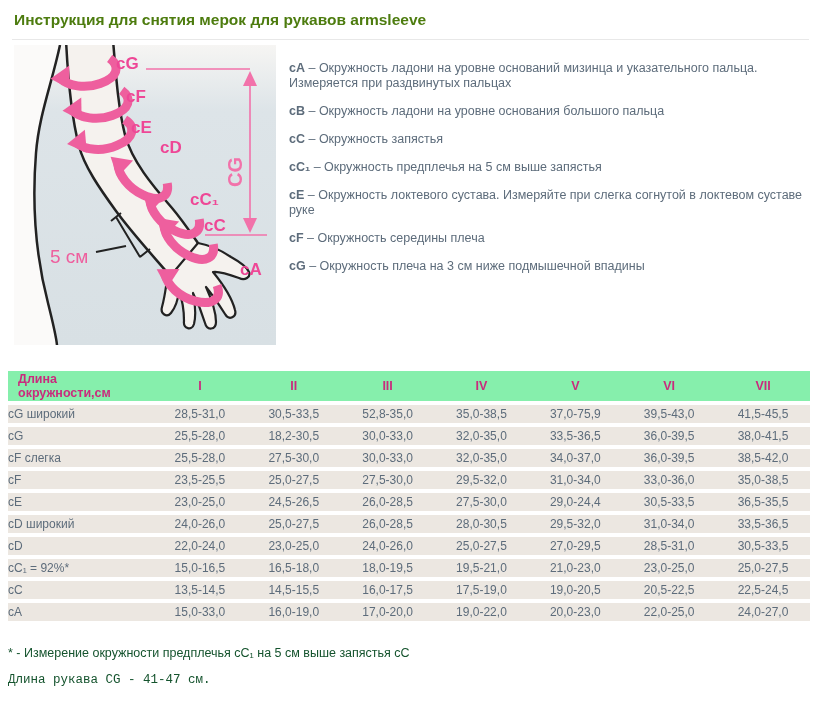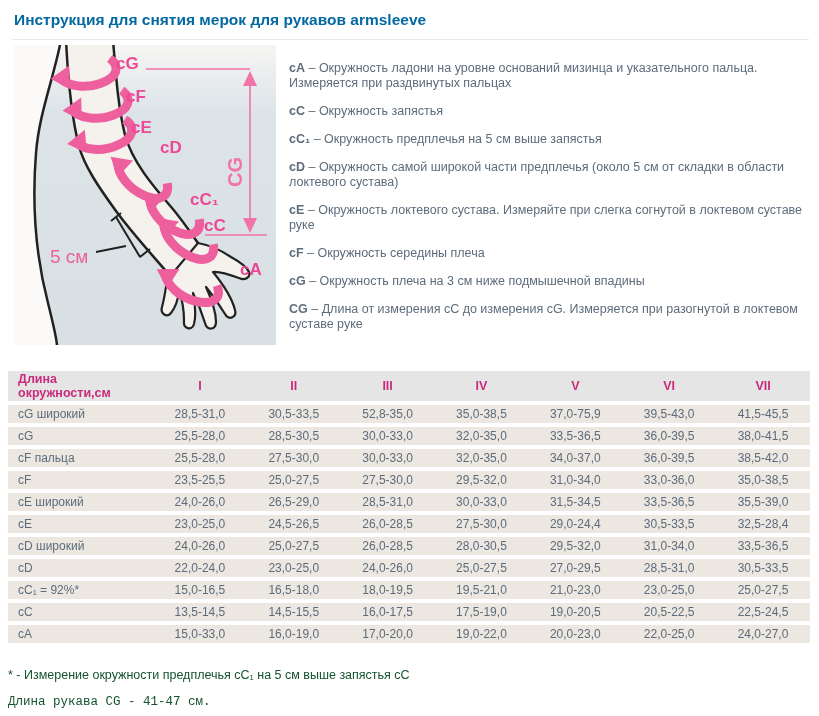--- a/index.html
+++ b/index.html
@@ -4,45 +4,45 @@
 <style>
   * { box-sizing: border-box; }
   html,body { margin:0; padding:0; }
   body {
     width:819px; height:716px; overflow:hidden;
     background:#ffffff;
     font-family:"Liberation Sans", sans-serif;
   }
   .page-title {
     margin:11px 10px 10px 14px;
-    font-size:15.5px; font-weight:bold; color:#0369a1;
+    font-size:15.5px; font-weight:bold; color:#4d7c0f;
   }
   .title-rule { border:none; border-top:1px solid #e8e8e8; margin:0 10px 5px 12px; }
   .content { display:flex; gap:13px; margin:4px 10px 0 14px; align-items:flex-start; }
   .diagram-panel { width:262px; height:300px; flex:none; }
   .legend { flex:1; padding-top:3px; }
   .legend-item {
     margin:13px 0 12px 0;
     font-size:12.5px; line-height:15px; color:#5d6c7b;
   }
   .legend-item b { font-weight:bold; }
   .size-table {
     border-collapse:separate; border-spacing:0 4px;
     table-layout:fixed; width:802px; margin:22px 0 0 8px;
   }
   .size-table thead th {
-    background:#e5e5e5; color:#c92b7d;
+    background:#86efac; color:#c92b7d;
     font-size:12.5px; font-weight:bold; height:20px; text-align:center;
   }
   .size-table thead th:first-child { text-align:left; padding-left:10px; }
   .size-table tbody td {
     background:#ece7e1; color:#5d6c7b;
     font-size:12px; height:18px; text-align:center; padding:1px 0;
   }
-  .size-table tbody td:first-child { text-align:left; padding-left:10px; }
+  .size-table tbody td:first-child { text-align:left; }
   .note { margin:21px 0 0 8px; font-size:12.5px; color:#14532d; }
   .note + .note { margin-top:13px;font-family:Liberation Mono, monospace; }
 </style>
 </head>
 <body>
 
 <h1 class="page-title">Инструкция для снятия мерок для рукавов armsleeve</h1>
 <hr class="title-rule">
 
 <div class="content">
@@ -111,27 +111,26 @@
       <text x="117" y="88" font-size="17" font-weight="bold" fill="#ee4796">cE</text>
       <text x="146" y="108" font-size="17" font-weight="bold" fill="#ee4796">cD</text>
       <text x="176" y="160" font-size="17" font-weight="bold" fill="#ee4796">cC₁</text>
       <text x="190" y="186" font-size="17" font-weight="bold" fill="#ee4796">cC</text>
       <text x="226" y="230" font-size="17" font-weight="bold" fill="#ee4796">cA</text>
     </svg>
   </div>
 
   <div class="legend">
       <p class="legend-item"><b>cA</b> – Окружность ладони на уровне оснований мизинца и указательного пальца. Измеряется при раздвинутых пальцах</p>
+      <p class="legend-item"><b>cB</b> – Окружность ладони на уровне основания большого пальца</p>
       <p class="legend-item"><b>cC</b> – Окружность запястья</p>
       <p class="legend-item"><b>cC₁</b> – Окружность предплечья на 5 см выше запястья</p>
-      <p class="legend-item"><b>cD</b> – Окружность самой широкой части предплечья (около 5 см от складки в области локтевого сустава)</p>
       <p class="legend-item"><b>cE</b> – Окружность локтевого сустава. Измеряйте при слегка согнутой в локтевом суставе руке</p>
       <p class="legend-item"><b>cF</b> – Окружность середины плеча</p>
       <p class="legend-item"><b>cG</b> – Окружность плеча на 3 см ниже подмышечной впадины</p>
-      <p class="legend-item"><b>CG</b> – Длина от измерения cC до измерения cG. Измеряется при разогнутой в локтевом суставе руке</p>
     </div>
 </div>
 
 <table class="size-table">
   <colgroup>
     <col style="width:145px">
     <col>
       <col>
       <col>
       <col>
@@ -158,66 +157,56 @@
         <td>30,5-33,5</td>
         <td>52,8-35,0</td>
         <td>35,0-38,5</td>
         <td>37,0-75,9</td>
         <td>39,5-43,0</td>
         <td>41,5-45,5</td>
       </tr>
       <tr>
         <td>cG</td>
         <td>25,5-28,0</td>
-        <td>28,5-30,5</td>
+        <td>18,2-30,5</td>
         <td>30,0-33,0</td>
         <td>32,0-35,0</td>
         <td>33,5-36,5</td>
         <td>36,0-39,5</td>
         <td>38,0-41,5</td>
       </tr>
       <tr>
-        <td>cF пальца</td>
+        <td>cF слегка</td>
         <td>25,5-28,0</td>
         <td>27,5-30,0</td>
         <td>30,0-33,0</td>
         <td>32,0-35,0</td>
         <td>34,0-37,0</td>
         <td>36,0-39,5</td>
         <td>38,5-42,0</td>
       </tr>
       <tr>
         <td>cF</td>
         <td>23,5-25,5</td>
         <td>25,0-27,5</td>
         <td>27,5-30,0</td>
         <td>29,5-32,0</td>
         <td>31,0-34,0</td>
         <td>33,0-36,0</td>
         <td>35,0-38,5</td>
       </tr>
       <tr>
-        <td>cE широкий</td>
-        <td>24,0-26,0</td>
-        <td>26,5-29,0</td>
-        <td>28,5-31,0</td>
-        <td>30,0-33,0</td>
-        <td>31,5-34,5</td>
-        <td>33,5-36,5</td>
-        <td>35,5-39,0</td>
-      </tr>
-      <tr>
         <td>cE</td>
         <td>23,0-25,0</td>
         <td>24,5-26,5</td>
         <td>26,0-28,5</td>
         <td>27,5-30,0</td>
         <td>29,0-24,4</td>
         <td>30,5-33,5</td>
-        <td>32,5-28,4</td>
+        <td>36,5-35,5</td>
       </tr>
       <tr>
         <td>cD широкий</td>
         <td>24,0-26,0</td>
         <td>25,0-27,5</td>
         <td>26,0-28,5</td>
         <td>28,0-30,5</td>
         <td>29,5-32,0</td>
         <td>31,0-34,0</td>
         <td>33,5-36,5</td>

